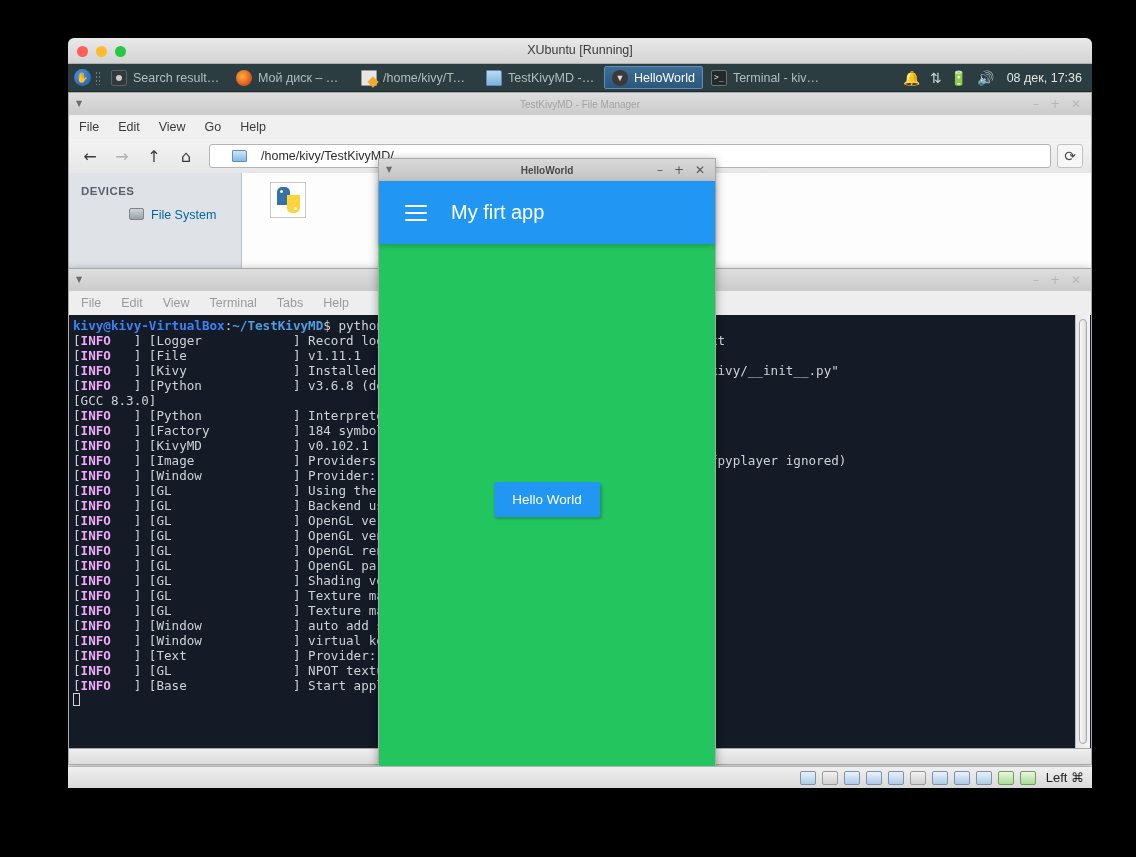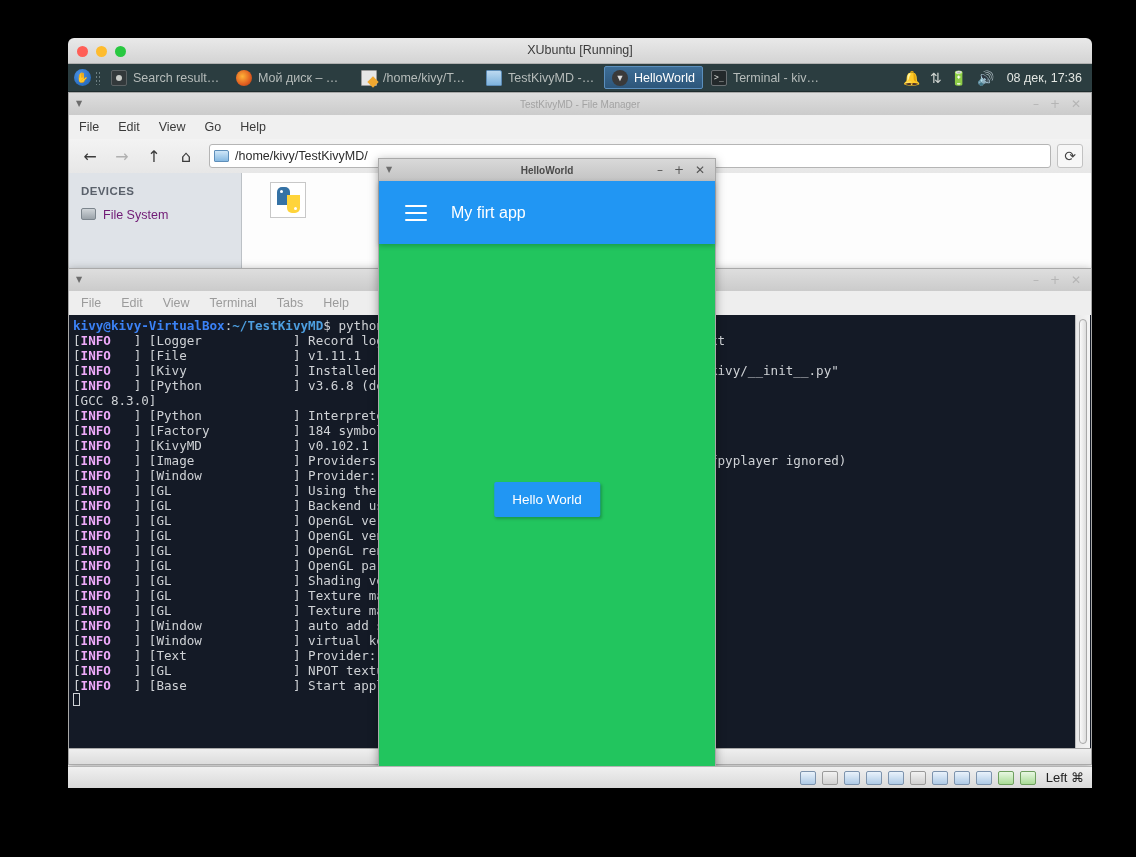--- a/index.html
+++ b/index.html
@@ -142,38 +142,38 @@
   #fm-toolbar {
     height: 34px; background: linear-gradient(to bottom,#f3f3f3,#e7e7e7);
     border-left:1px solid #a9a9a9; border-right:1px solid #a9a9a9;
     display: flex; align-items: center; padding: 0 8px; gap: 6px;
   }
   .navbtn { width: 26px; height: 24px; display:flex;align-items:center;justify-content:center;
             font-size:16px;color:#3b3b3b; cursor:pointer;}
   .navbtn.dim { color: #b0b0b0; }
   #fm-path {
     flex: 1; height: 24px; background: #fff; border: 1px solid #b5b5b5; border-radius: 3px;
-    display: flex; align-items: center; padding: 0 4px; gap: 6px;
+    display: flex; align-items: center; padding: 0 22px; gap: 14px;
     font-size: 12.5px; color: #2c2c2c; margin-left: 4px;
     font-family:"Liberation Sans",sans-serif;
   }
   .folder-ico {
     width: 15px; height: 12px; flex:0 0 15px;
     background: linear-gradient(to bottom,#cfe6f8,#86b9e2);
     border: 1px solid #5f8fba; border-radius: 1px 2px 1px 1px;
   }
   #fm-reload { width:26px;height:24px;display:flex;align-items:center;justify-content:center;
                font-size:14px;color:#444;border:1px solid #c2c2c2;border-radius:3px;background:#f7f7f7;}
   #fm-body { display: flex; height: calc(627px - 23px - 24px - 34px - 22px);
              border-left:1px solid #a9a9a9;border-right:1px solid #a9a9a9;}
   #fm-side { width: 173px; background: #dfe3e8; border-right: 1px solid #bcc1c6; padding: 12px 0 0 12px; }
   #fm-side .cap { font-size: 11.5px; font-weight: bold; color: #5a616b; letter-spacing: .4px;
                   font-family:"Liberation Sans",sans-serif; }
-  #fm-side .sitem { display:flex; gap:7px; margin-top: 11px; font-size:12.5px; color:#701a75;
-                    font-family:"Liberation Sans",sans-serif;}
+  #fm-side .sitem { display:flex; gap:7px; margin-top: 11px; font-size:12.5px; color:#0369a1;
+                    font-family:"Liberation Sans",sans-serif;margin-left:48px;}
   .disk-ico { width:15px;height:12px;background:linear-gradient(#cfd4d8,#9aa2a9);
               border:1px solid #7c858d;border-radius:2px;}
   #fm-main { flex: 1; background: #fdfdfd; padding: 9px 0 0 14px; }
   .fileitem { width: 64px; text-align:center; }
   .pyicon { width: 36px; height: 36px; margin: 0 auto; position: relative;
             border: 1px solid #c8c8c8; background:#fff; padding:2px;}
   .pyicon .blue { position:absolute; left:6px; top:4px; width:13px;height:18px;
                   background:#3572a5; border-radius:5px 5px 0 0;}
   .pyicon .yellow { position:absolute; right:5px; bottom:4px; width:13px;height:18px;
                   background:#ffd43b; border-radius:0 0 5px 5px;}
@@ -222,21 +222,21 @@
                border-left:1px solid #a9a9a9;border-right:1px solid #a9a9a9;border-bottom:1px solid #a9a9a9;
                position: relative; display:flex; flex-direction: column; }
   #kivy-toolbar {
     height: 63px; background: #2196f3; display:flex; align-items:center; padding-left: 26px;
     box-shadow: 0 2px 5px rgba(0,0,0,.22);
     position: relative; z-index: 2;
   }
   #hamburger { width: 22px; height: 16px; display:flex;flex-direction:column;justify-content:space-between;
                margin-right: 24px; cursor:pointer;}
   #hamburger i { display:block; height:2px; background:#fff; border-radius:1px; }
-  #kivy-apptitle { color:#fff; font-size: 16px; font-family:"Liberation Sans",sans-serif; }
+  #kivy-apptitle { color:#fff; font-size: 20px; font-family:"Liberation Sans",sans-serif; }
   #kivy-canvas { flex:1; position: relative; background: #22c55e; }
   #hello-btn {
     position: absolute; left: 50%; top: 238px; transform: translateX(-50%);
     background: #2196f3; color: #fff; border: none;
     padding: 10px 18px; font-size: 13.5px; border-radius: 2px;
     font-family:"Liberation Sans",sans-serif; cursor: pointer;
     box-shadow: 1px 2px 3px rgba(0,0,0,.22);
   }
 
   

